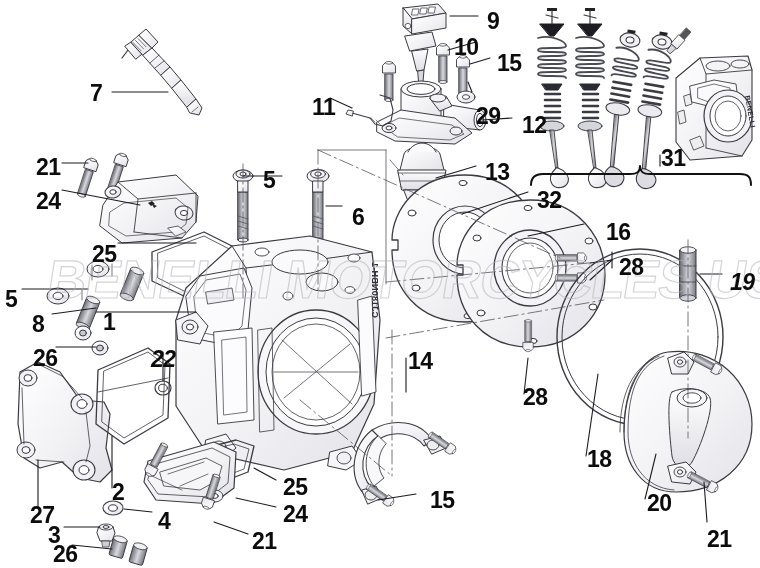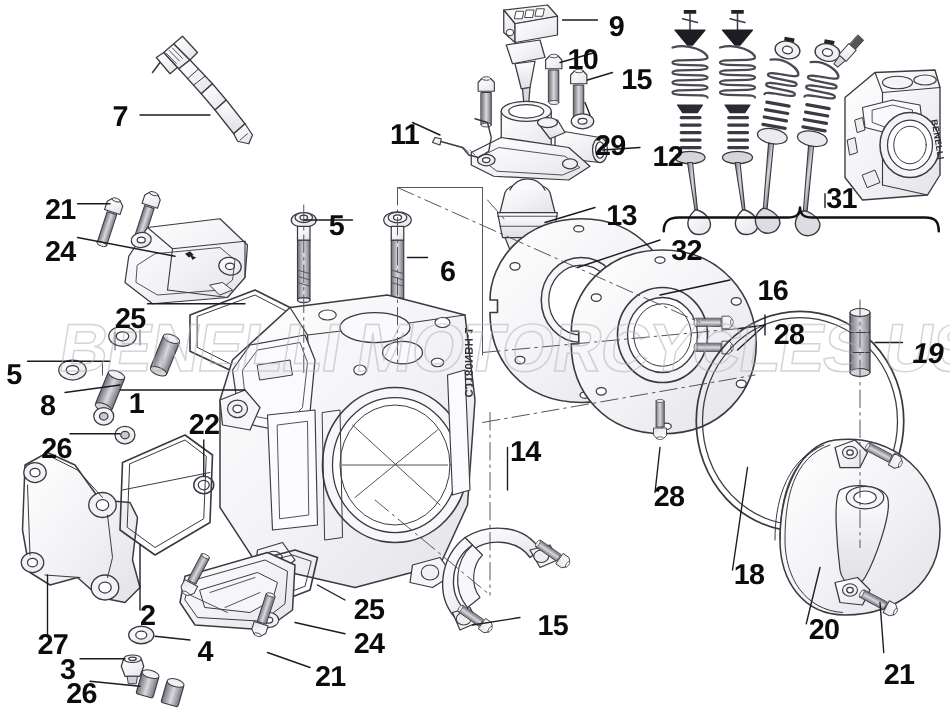--- a/index.html
+++ b/index.html
@@ -647,21 +647,21 @@
       <div class="callout" style="left: 730px; top: 271px; font-style: italic;">19</div>
       <div class="callout" style="left: 36px; top: 156px;">21</div>
       <div class="callout" style="left: 36px; top: 190px;">24</div>
       <div class="callout" style="left: 92px; top: 243px;">25</div>
       <div class="callout" style="left: 263px; top: 169px;">5</div>
       <div class="callout" style="left: 352px; top: 206px;">6</div>
       <div class="callout" style="left: 5px; top: 288px;">5</div>
       <div class="callout" style="left: 32px; top: 313px;">8</div>
       <div class="callout" style="left: 103px; top: 311px;">1</div>
       <div class="callout" style="left: 33px; top: 347px;">26</div>
-      <div class="callout" style="left: 151px; top: 328px;">22</div>
+      <div class="callout" style="left: 151px; top: 348px; font-style: italic;">22</div>
       <div class="callout" style="left: 408px; top: 350px;">14</div>
       <div class="callout" style="left: 523px; top: 386px;">28</div>
       <div class="callout" style="left: 587px; top: 448px;">18</div>
       <div class="callout" style="left: 30px; top: 504px;">27</div>
       <div class="callout" style="left: 112px; top: 481px;">2</div>
       <div class="callout" style="left: 48px; top: 524px;">3</div>
       <div class="callout" style="left: 53px; top: 543px;">26</div>
       <div class="callout" style="left: 158px; top: 510px;">4</div>
       <div class="callout" style="left: 283px; top: 476px;">25</div>
       <div class="callout" style="left: 283px; top: 503px;">24</div>

